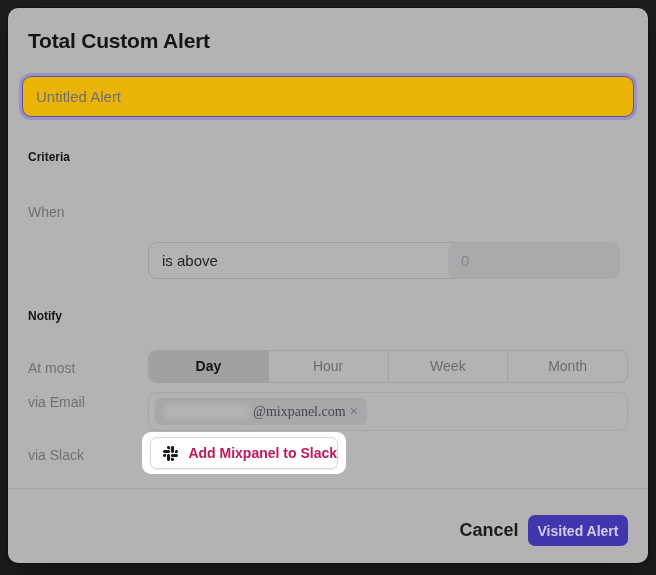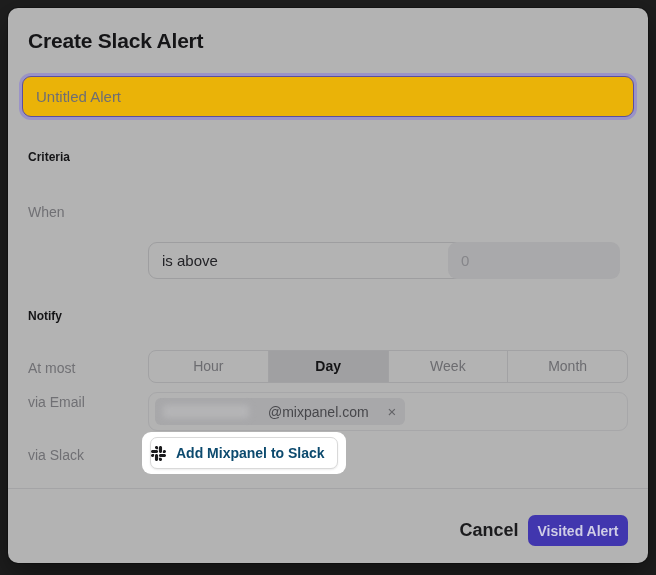--- a/index.html
+++ b/index.html
@@ -90,42 +90,42 @@
   .segment.selected { background: #a0a0a2; color: #141416; font-weight: 700; }
   .email-box {
     position: absolute; left: 140px; top: 384px;
     width: 480px; height: 39px;
     border: 1px solid #a7a7a9; border-radius: 9px;
     display: flex; align-items: center; padding: 0 6px;
   }
   .email-chip {
     display: inline-flex; align-items: center;
     height: 27px; background: #a8a8aa; border-radius: 6px;
-    padding: 0 9px 0 8px; gap: 19px;
-    font-size: 14px; color: #47474b;
+    padding: 0 9px 0 8px; gap: 4px;
+    font-size: 14px; color: #47474b; font-family: Liberation Serif, serif;
   }
   .blur-name {
     display: inline-block; width: 86px; height: 13px;
     background: #b5b5b7; border-radius: 3px;
     filter: blur(3px);
   }
   .chip-remove { color: #636367; font-size: 15px; line-height: 1; cursor: pointer; }
   .spotlight {
     position: absolute; left: 134px; top: 424px;
     width: 204px; height: 42px;
     background: #ffffff; border-radius: 9px;
   }
   .slack-btn {
     position: absolute; left: 8px; top: 5px;
     width: 188px; height: 32px;
     background: #ffffff;
     border: 1px solid #d9d9d9; border-radius: 7px;
-    display: flex; align-items: center; justify-content: flex-start; gap: 10px;
-    font-family: "Liberation Sans", sans-serif;
-    font-size: 14px; font-weight: 600; color: #0c4a6e;
+    display: flex; align-items: center; justify-content: flex-end; gap: 10px;
+    font-family: "Liberation Sans", sans-serif;
+    font-size: 14px; font-weight: 600; color: #be185d;
     cursor: pointer;
     box-shadow: 0 1px 2px rgba(0,0,0,.08);
   }
   .footer-divider {
     position: absolute; left: 0; top: 480px;
     width: 640px; height: 1px; background: #a4a4a6;
   }
   .cancel-btn {
     position: absolute; left: 445px; top: 507px;
     width: 72px; height: 31px;
@@ -142,21 +142,21 @@
     font-size: 14px; font-weight: 600; color: #cfcde6;
     cursor: pointer;
   }
   .icon svg { display: block; }
 </style>
 </head>
 <body>
 
 <div class="modal">
 
-  <div class="modal-title">Create Slack Alert</div>
+  <div class="modal-title">Total Custom Alert</div>
 
   <input class="name-input" type="text" placeholder="Untitled Alert" style="">
 
   <div class="section-heading heading-criteria">Criteria</div>
 
   <div class="row-label label-when">When</div>
 
   <div class="cond-select">
     <span>is above</span>
     <span class="icon">
@@ -164,22 +164,22 @@
           <path d="M6 9l6 6 6-6" fill="none" stroke="#3a3a3e" stroke-width="2.6" stroke-linecap="round" stroke-linejoin="round"></path>
         </svg>
     </span>
   </div>
   <div class="threshold-field">0</div>
 
   <div class="section-heading heading-notify">Notify</div>
 
   <div class="row-label label-atmost">At most</div>
   <div class="segmented">
+    <div class="segment selected">Day</div>
     <div class="segment">Hour</div>
-    <div class="segment selected">Day</div>
     <div class="segment">Week</div>
     <div class="segment">Month</div>
   </div>
 
   <div class="row-label label-email">via Email</div>
   <div class="email-box">
     <span class="email-chip">
       <span class="blur-name"></span>
       <span>@mixpanel.com</span>
       <span class="chip-remove">×</span>

